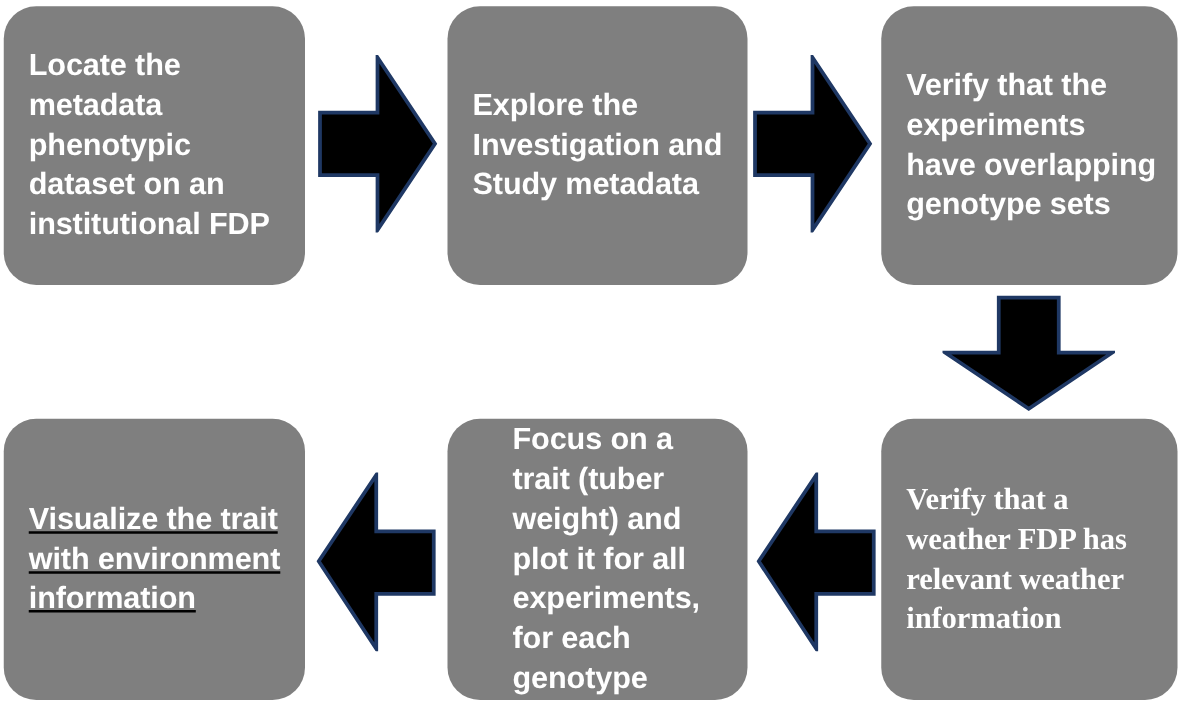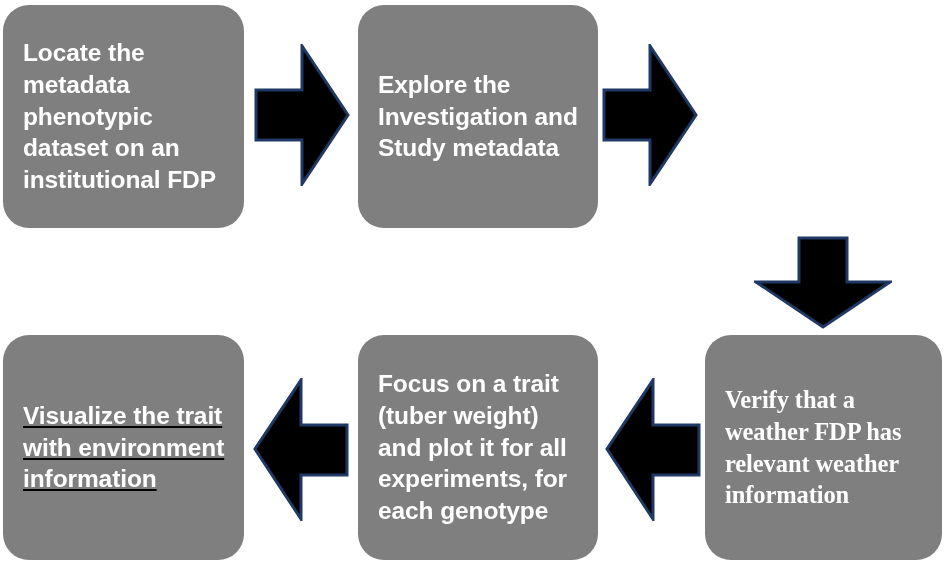--- a/index.html
+++ b/index.html
@@ -32,21 +32,21 @@
     padding: 0 16px 0 20px;
     white-space: pre-line;
     letter-spacing: -0.1px;
   }
   
   #box-1 { left: 3px;   top: 5px;   width: 241px; height: 223px; }
   #box-2 { left: 358px; top: 5px;   width: 240px; height: 223px; }
   #box-3 { left: 705px; top: 5px;   width: 237px; height: 223px; }
   
   #box-4 { left: 3px;   top: 335px; width: 241px; height: 225px; text-decoration: underline; }
-  #box-5 { left: 358px; top: 335px; width: 240px; height: 225px; }
+  #box-5 { left: 358px; top: 335px; width: 240px; height: 225px; padding-left: 32px; }
   #box-6 { left: 705px; top: 335px; width: 237px; height: 225px; font-family: Liberation Serif, serif; }
 
   .arrow {
     position: absolute;
   }
   .arrow svg { display: block; width: 100%; height: 100%; }
   .arrow polygon {
     fill: #000000;
     stroke: #1f3864;
     stroke-width: 3;
@@ -64,20 +64,23 @@
 <div id="canvas">
 
   <div class="flow-box" id="box-1">
     <div class="box-text">Locate the metadata phenotypic dataset on an institutional FDP</div>
   </div>
 
   <div class="flow-box" id="box-2">
     <div class="box-text">Explore the Investigation and Study metadata</div>
   </div>
 
+  <div class="flow-box" id="box-3">
+    <div class="box-text">Verify that the experiments have overlapping genotype sets</div>
+  </div>
 
   <div class="flow-box" id="box-4">
     <div class="box-text">Visualize the trait with environment information</div>
   </div>
 
   <div class="flow-box" id="box-5">
     <div class="box-text">Focus on a trait (tuber weight) and plot it for all experiments, for each genotype</div>
   </div>
 
   <div class="flow-box" id="box-6">

